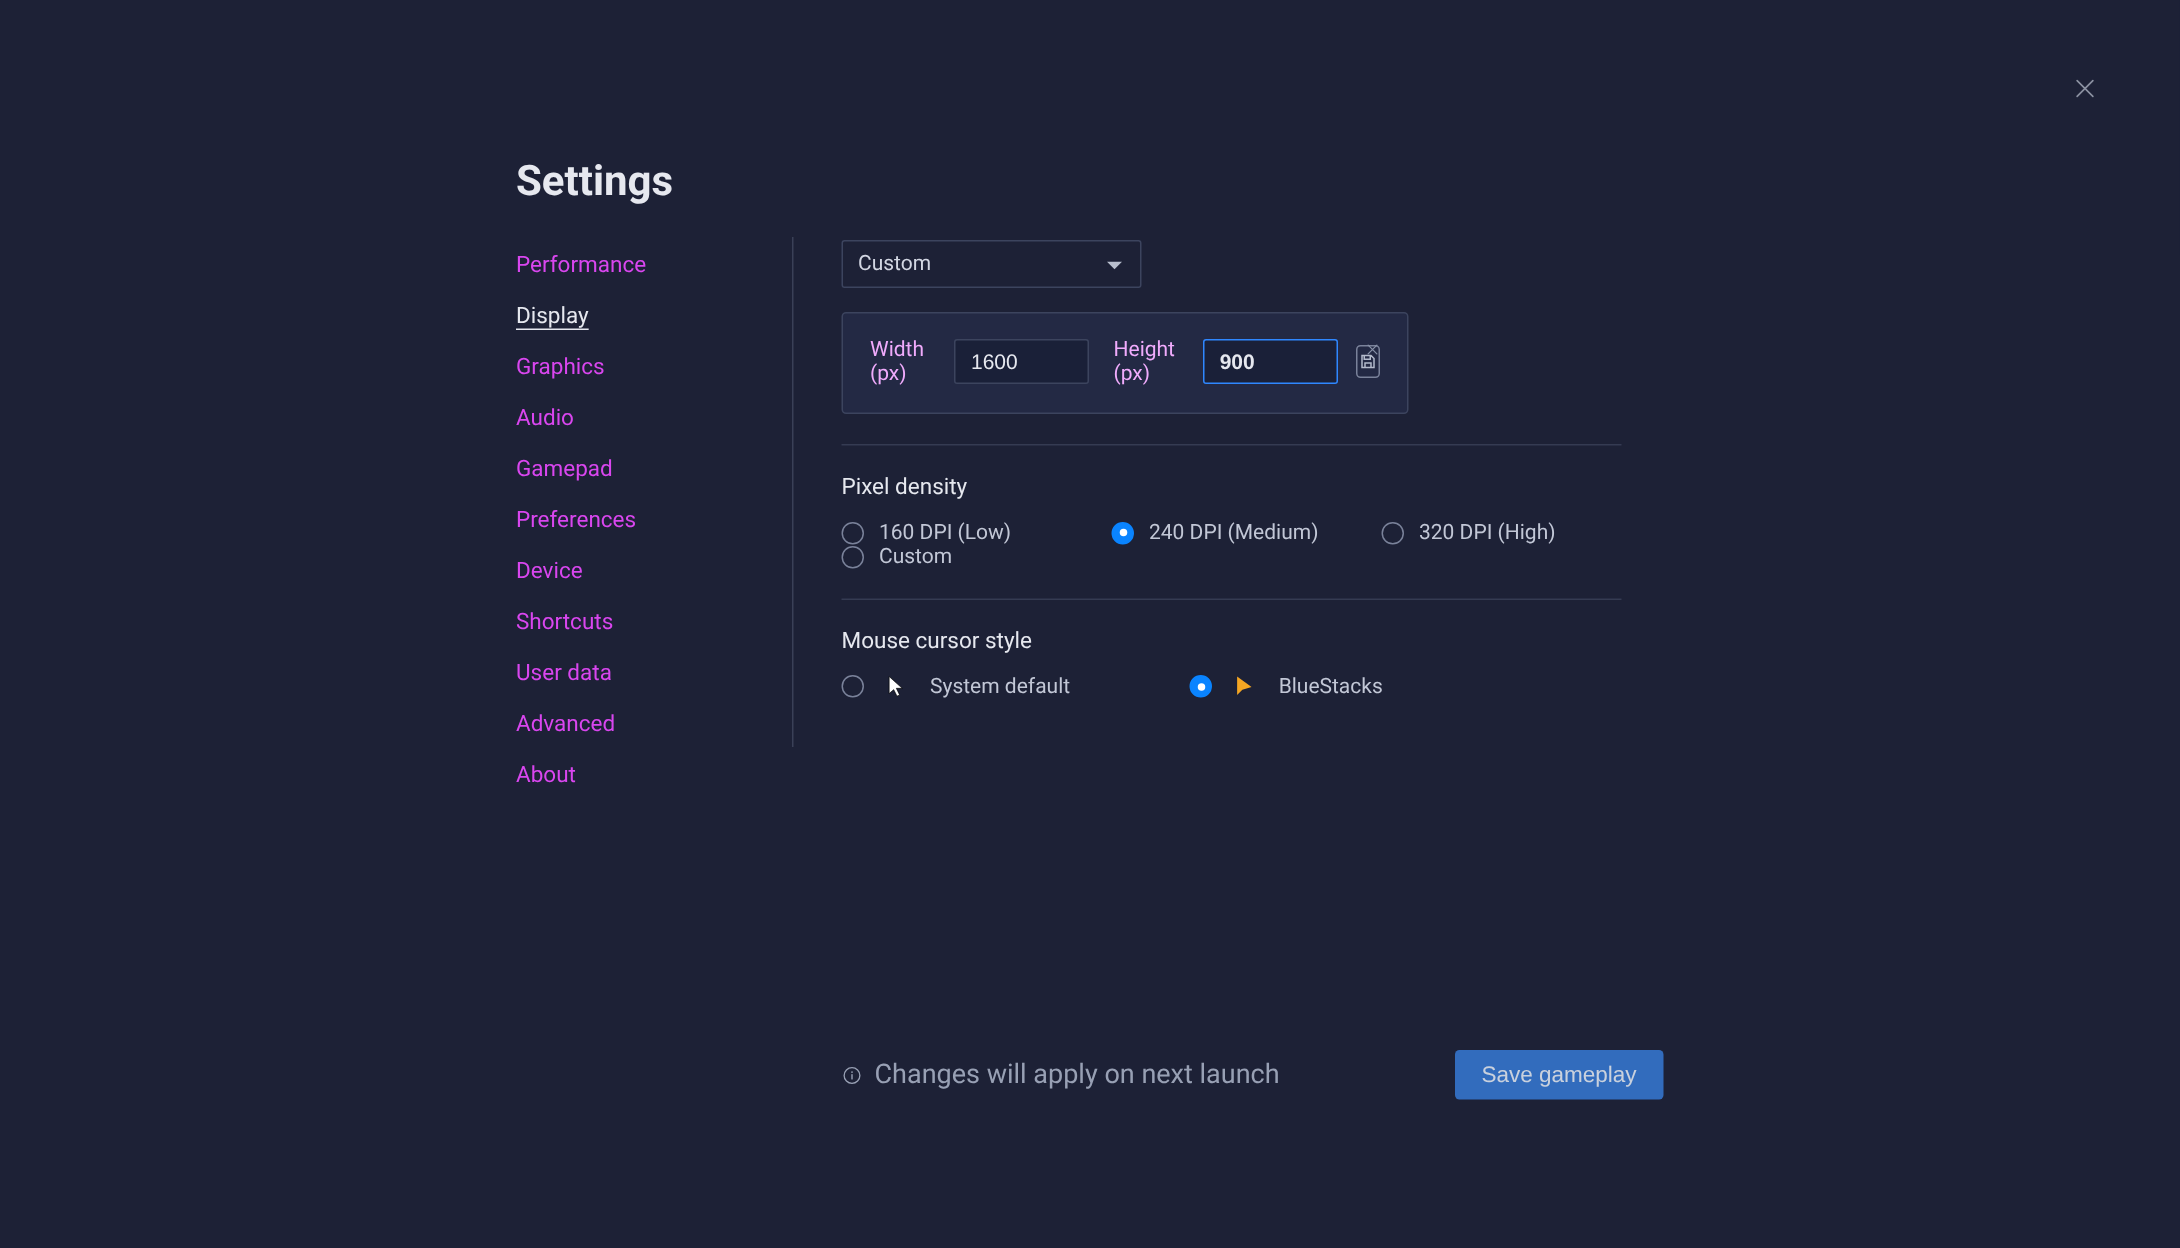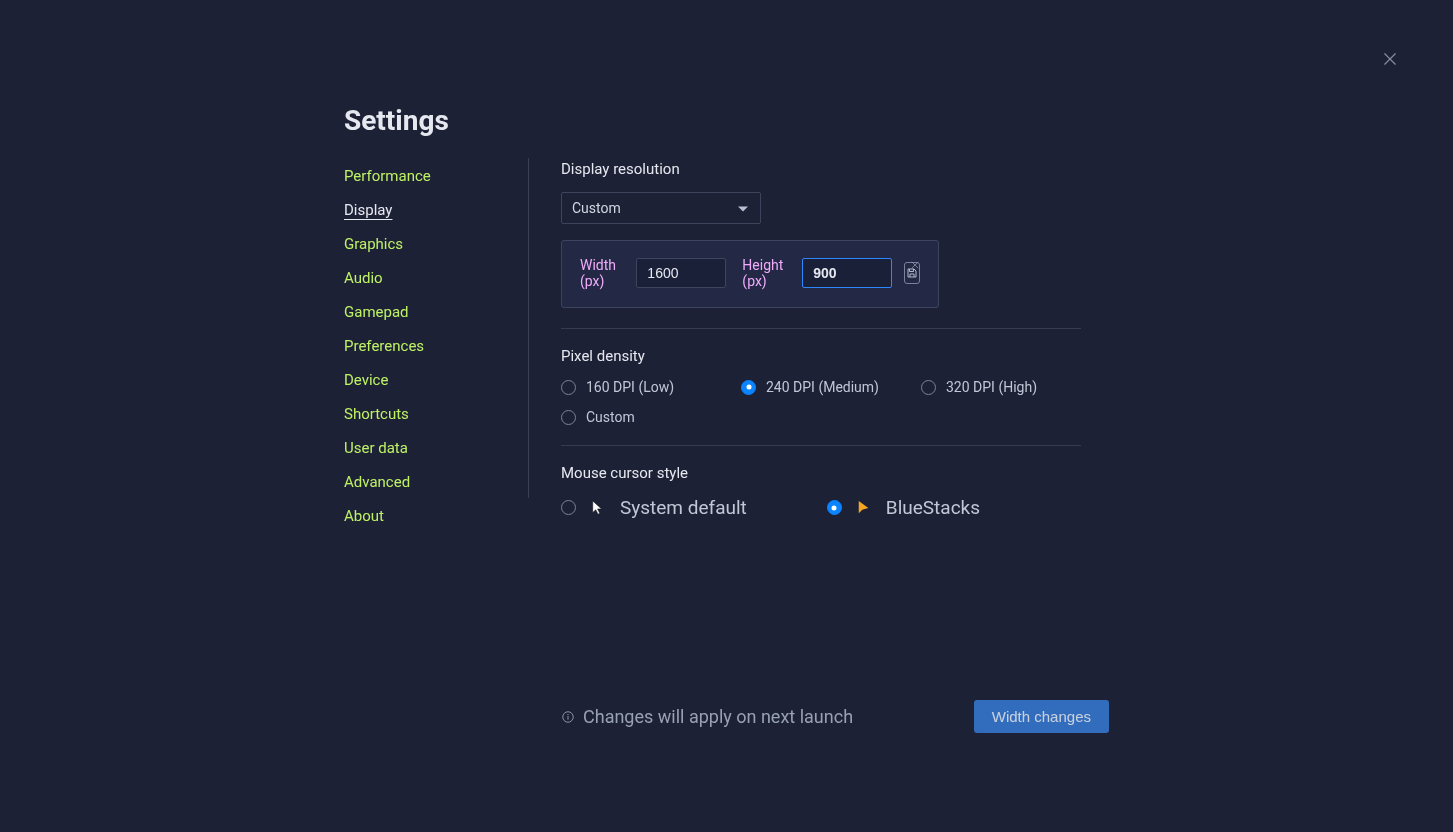--- a/index.html
+++ b/index.html
@@ -32,21 +32,21 @@
   .sidebar {
     position: absolute;
     left: 344px; top: 165px;
     width: 185px;
     display: flex;
     flex-direction: column;
     gap: 12px;
   }
   .sidebar-item {
     font-size: 15px;
-    color: #bef264;
+    color: #d946ef;
     cursor: pointer;
     padding: 2px 0;
   }
   .sidebar-item.active {
     color: #e6e8ef;
     text-decoration: underline;
     text-underline-offset: 4px;
   }
 
   .divider-v {
@@ -150,21 +150,20 @@
   .hr {
     height: 1px;
     background: #353b52;
     margin: 20px 0 18px;
     width: 520px;
   }
 
   .radio-grid {
     display: grid;
     grid-template-columns: 180px 180px 160px;
-    row-gap: 14px;
     margin-bottom: 8px;
   }
   .radio-item {
     display: flex;
     align-items: center;
     gap: 10px;
     font-size: 14px;
     color: #c2c7d6;
     cursor: pointer;
   }
@@ -195,23 +194,22 @@
     color: #eeb140;
   }
 
   .cursor-row {
     display: flex;
     gap: 80px;
     margin-top: 14px;
   }
   .cursor-item {
     display: flex;
-    align-items: center;
     gap: 14px;
-    font-size: 19px;
+    font-size: 14px;
     color: #c2c7d6;
     cursor: pointer;
   }
   .cursor-glyph {
     display: inline-flex;
     width: 16px; height: 16px;
     align-items: center;
     justify-content: center;
   }
   .cursor-glyph svg { width: 14px; height: 16px; }
@@ -265,21 +263,20 @@
   <div class="sidebar-item">Shortcuts</div>
   <div class="sidebar-item">User data</div>
   <div class="sidebar-item">Advanced</div>
   <div class="sidebar-item">About</div>
 </nav>
 
 <div class="divider-v"></div>
 
 <main class="content">
 
-  <div class="section-heading">Display resolution</div>
 
   <div class="select">
     <span>Custom</span>
   </div>
 
   <div class="custom-box">
     <div class="custom-box-close">
       <svg viewBox="0 0 24 24">
           <path d="M5 5 L19 19 M19 5 L5 19" stroke="currentColor" stroke-width="2" stroke-linecap="round"></path>
         </svg>
@@ -350,14 +347,14 @@
 
 <div class="footer">
   <div class="footer-left">
     <svg viewBox="0 0 24 24">
         <circle cx="12" cy="12" r="9" fill="none" stroke="currentColor" stroke-width="1.5"></circle>
         <circle cx="12" cy="8" r="1" fill="currentColor"></circle>
         <rect x="11.2" y="10.5" width="1.6" height="6" fill="currentColor"></rect>
       </svg>
     <span>Changes will apply on next launch</span>
   </div>
-  <button class="save-btn">Width changes</button>
+  <button class="save-btn">Save gameplay</button>
 </div>
 
 </body></html>

